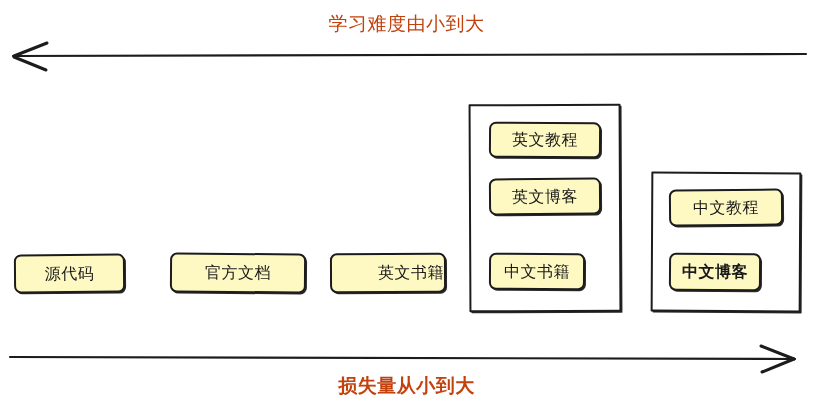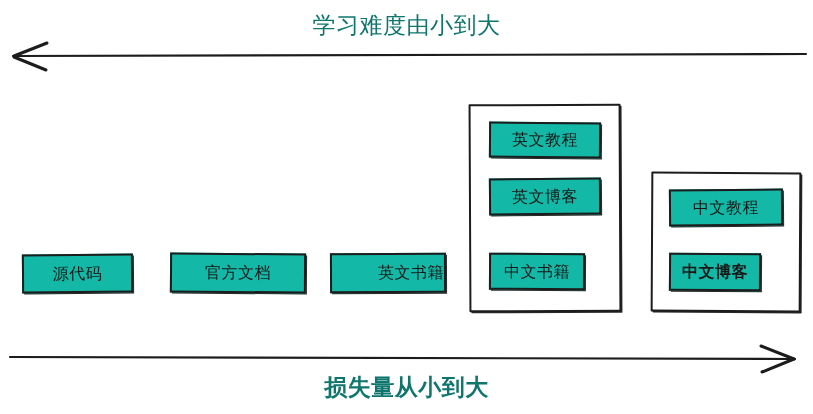--- a/index.html
+++ b/index.html
@@ -16,45 +16,45 @@
     color: #1a1a1a;
   }
   #canvas {
     position: absolute;
     inset: 0;
     width: 813px;
     height: 414px;
   }
   .axis-label {
     position: absolute;
-    font-size: 23px;
+    font-size: 19px;
     line-height: 1;
-    color: #0f766e;
+    color: #c2410c;
     white-space: nowrap;
     letter-spacing: 0.5px;
   }
   #top-label {
     left: 0;
     top: 14px;
     width: 813px;
     text-align: center;
   }
   #bottom-label {
     left: 0;
     top: 376px;
     width: 813px;
     text-align: center;
     font-weight: bold;
   }
   .node-box {
     position: absolute;
     box-sizing: border-box;
-    background: #14b8a6;
+    background: #fef9c3;
     border: 2px solid #1c1c1c;
-    border-radius: 0;
+    border-radius: 7px;
     display: flex;
     align-items: center;
     justify-content: center;
     box-shadow: 1.5px 1.5px 0 -0.5px #2a2a2a;
   }
   .node-box .node-label {
     font-size: 16px;
     line-height: 1;
     color: #181818;
     white-space: nowrap;
@@ -88,21 +88,21 @@
     <path d="M10,357 L795,359" stroke="#1c1c1c" stroke-width="2.2" fill="none" stroke-linecap="round"></path>
     <path d="M794,359 L761,346" stroke="#1c1c1c" stroke-width="3" fill="none" stroke-linecap="round"></path>
     <path d="M794,359 L762,372" stroke="#1c1c1c" stroke-width="3" fill="none" stroke-linecap="round"></path>
   </g>
 </svg>
 
 <div class="axis-label" id="top-label">学习难度由小到大</div>
 
 <div class="axis-label" id="bottom-label">损失量从小到大</div>
 
-<div class="node-box tilt-a" style="left:14px; top:254px; width:111px; height:39px;margin-left:8px;">
+<div class="node-box tilt-a" style="left:14px; top:254px; width:111px; height:39px;">
   <span class="node-label">源代码</span>
 </div>
 
 <div class="node-box tilt-b" style="left:170px; top:253px; width:136px; height:40px;">
   <span class="node-label">官方文档</span>
 </div>
 
 <div class="node-box tilt-c" style="left:330px; top:253px; width:116px; height:40px;">
   <span class="node-label">英文书籍</span>
 </div>

